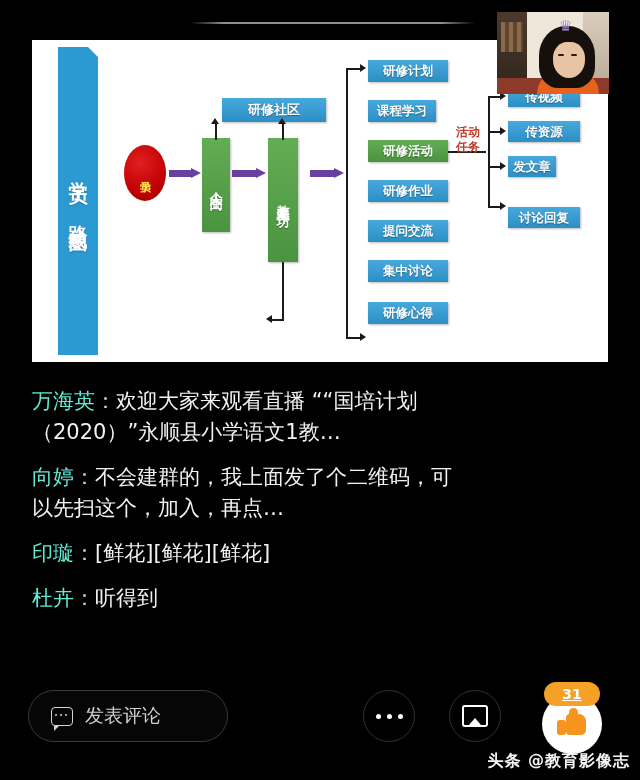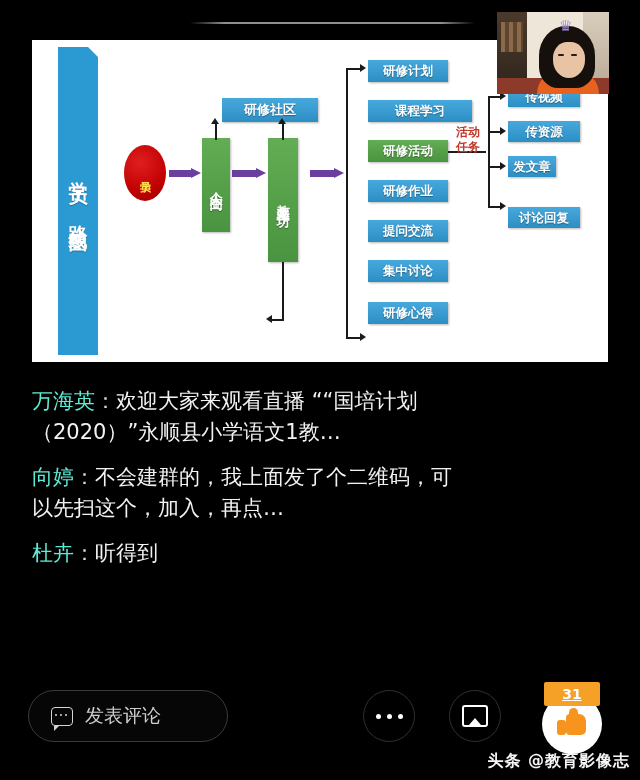--- a/index.html
+++ b/index.html
@@ -171,21 +171,21 @@
   .thumb .up {
     position:absolute; left:12px; top:-1px; width:9px; height:11px;
     background:#f7941d; border-radius:5px 5px 2px 2px;
   }
   .thumb .cuff {
     position:absolute; left:0px; top:11px; width:9px; height:15px;
     background:#f7941d; border-radius:3px;
   }
   .like-badge {
     position:absolute; left:8px; top:0px; min-width:56px; height:24px; padding:0 10px;
-    background:#f5a128; border-radius:2px;
+    background:#f5a128; border-radius:12px;
     display:flex; align-items:center; justify-content:center;
     color:#ffffff; font-size:14px; font-weight:700;
     font-family:"DejaVu Sans","Liberation Sans",sans-serif;
     text-decoration:underline;
   }
   .watermark {
     position:absolute; right:10px; bottom:8px; color:#ffffff; font-size:16px; font-weight:700;
     font-family:"DejaVu Sans","Liberation Sans",sans-serif; letter-spacing:1px; opacity:.96;
   }
 </style>
@@ -217,21 +217,21 @@
     </div>
     <div class="parrow" style="left:200px; top:128px; width:34px;">
       <div class="shaft"></div>
         <div class="head"></div>
     </div>
     <div class="parrow" style="left:278px; top:128px; width:34px;">
       <div class="shaft"></div>
         <div class="head"></div>
     </div>
 
-    <div class="node blue" style="left:190px; top:58px; width:96px; height:24px; font-size:13px;">研修社区</div>
+    <div class="node blue" style="left:190px; top:58px; width:104px; height:24px; font-size:13px;">研修社区</div>
 
     <div class="node green vert" style="left:170px; top:98px; width:28px; height:94px; font-size:13px;">个人空间</div>
 
     <div class="node green vert" style="left:236px; top:98px; width:30px; height:124px; font-size:13px;">教师工作坊</div>
 
 
     <div class="ln v" style="left:183px; top:84px; height:16px;"></div>
     <div class="ahead up" style="left:179px; top:78px;"></div>
 
     <div class="ln v" style="left:250px; top:84px; height:16px;"></div>
@@ -241,21 +241,21 @@
     <div class="ln h" style="left:240px; top:279px; width:12px;"></div>
     <div class="ahead left" style="left:234px; top:275px;"></div>
 
     <div class="ln v" style="left:314px; top:28px; height:270px;"></div>
     <div class="ln h" style="left:314px; top:28px; width:16px;"></div>
     <div class="ahead right" style="left:328px; top:24px;"></div>
     <div class="ln h" style="left:314px; top:297px; width:16px;"></div>
     <div class="ahead right" style="left:328px; top:293px;"></div>
 
     <div class="node blue" style="left:336px; top:20px;  width:80px; height:22px; font-size:12.5px;">研修计划</div>
-    <div class="node blue" style="left:336px; top:60px;  width:104px; height:22px; font-size:12.5px;">课程学习</div>
+    <div class="node blue" style="left:336px; top:60px;  width:68px; height:22px; font-size:12.5px;">课程学习</div>
     <div class="node green" style="left:336px; top:100px; width:80px; height:22px; font-size:12.5px;">研修活动</div>
     <div class="node blue" style="left:336px; top:140px; width:80px; height:22px; font-size:12.5px;">研修作业</div>
     <div class="node blue" style="left:336px; top:180px; width:80px; height:22px; font-size:12.5px;">提问交流</div>
     <div class="node blue" style="left:336px; top:220px; width:80px; height:22px; font-size:12.5px;">集中讨论</div>
     <div class="node blue" style="left:336px; top:262px; width:80px; height:22px; font-size:12.5px;">研修心得</div>
 
     <div class="ln h" style="left:416px; top:111px; width:38px;"></div>
     <div class="task-label" style="left:418px; top:85px; width:36px;">
       <div>活动</div>
       <div>任务</div>
@@ -292,20 +292,23 @@
   </div>
 
   <div class="comments">
     <div class="cmt">
       <span class="who">万海英</span><span class="sep">：</span><span>欢迎大家来观看直播 ““国培计划（2020）”永顺县小学语文1教…</span>
     </div>
     <div class="cmt">
       <span class="who">向婷</span><span class="sep">：</span><span>不会建群的，我上面发了个二维码，可以先扫这个，加入，再点…</span>
     </div>
     <div class="cmt">
+      <span class="who">印璇</span><span class="sep">：</span><span>[鲜花][鲜花][鲜花]</span>
+    </div>
+    <div class="cmt">
       <span class="who">杜卉</span><span class="sep">：</span><span>听得到</span>
     </div>
   </div>
 
   <div class="bottombar">
 
     <div class="comment-pill">
       <span class="bubble-icon">
         <span class="bx"></span>
           <span class="tail"></span>

